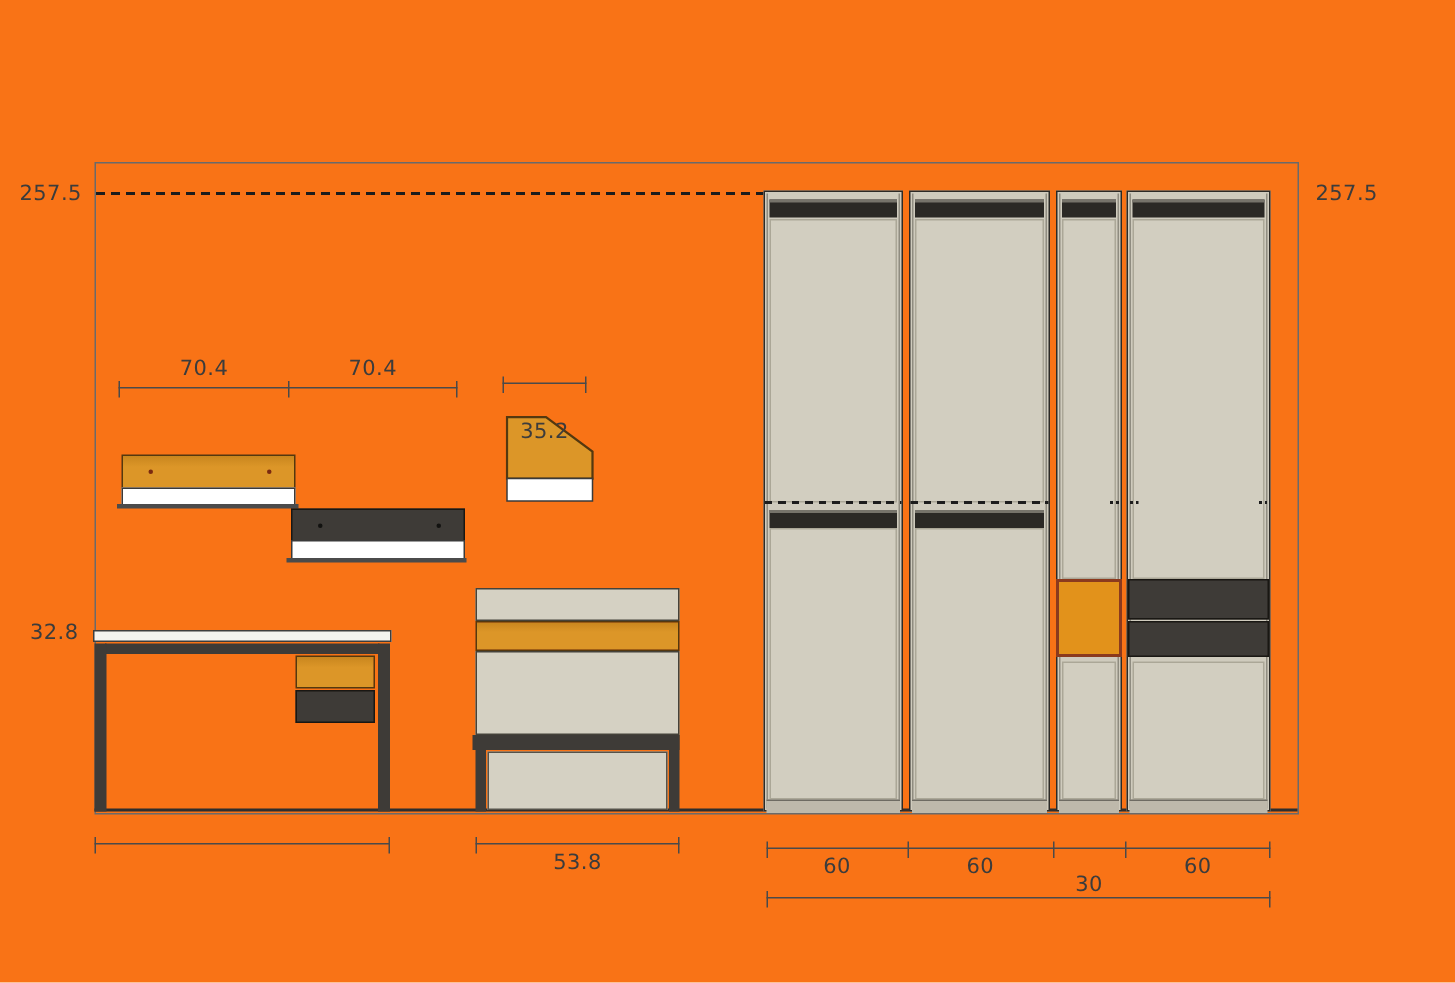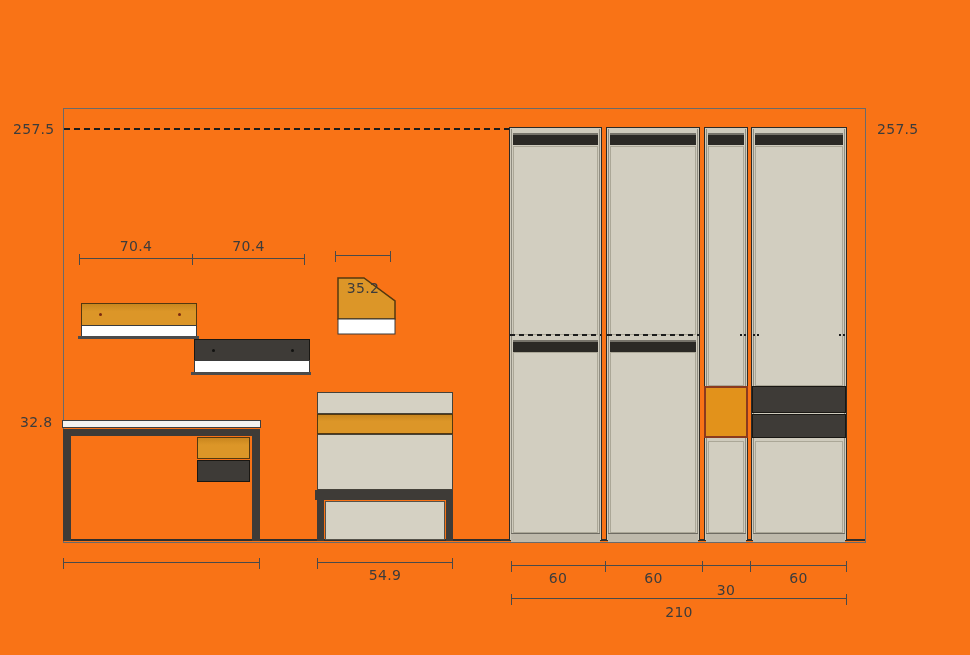--- a/index.html
+++ b/index.html
@@ -145,33 +145,32 @@
 
   <div class="dimline" style="left:63px;top:562px;width:197px;">
     <i class="tick" style="left:0;"></i>
     <i class="tick" style="left:196px;"></i>
   </div>
 
   <div class="dimline" style="left:317px;top:562px;width:136px;">
     <i class="tick" style="left:0;"></i>
     <i class="tick" style="left:135px;"></i>
   </div>
-  <span class="lbl ctr" style="left:317px;top:567px;width:136px;">54.9</span>
+  <span class="lbl ctr" style="left:317px;top:567px;width:136px;">53.8</span>
 
   <div class="dimline" style="left:511px;top:565px;width:336px;">
     <i class="tick" style="left:0;"></i>
     <i class="tick" style="left:94px;"></i>
     <i class="tick" style="left:191px;"></i>
     <i class="tick" style="left:239px;"></i>
     <i class="tick" style="left:335px;"></i>
   </div>
   <span class="lbl ctr" style="left:511px;top:570px;width:94px;">60</span>
   <span class="lbl ctr" style="left:605px;top:570px;width:97px;">60</span>
   <span class="lbl ctr" style="left:702px;top:570px;width:48px;margin-top:12px;">30</span>
   <span class="lbl ctr" style="left:750px;top:570px;width:97px;">60</span>
 
   <div class="dimline" style="left:511px;top:598px;width:336px;">
     <i class="tick" style="left:0;"></i>
     <i class="tick" style="left:335px;"></i>
   </div>
-  <span class="lbl ctr" style="left:511px;top:604px;width:336px;">210</span>
 
 </div>
 
 </body></html>

